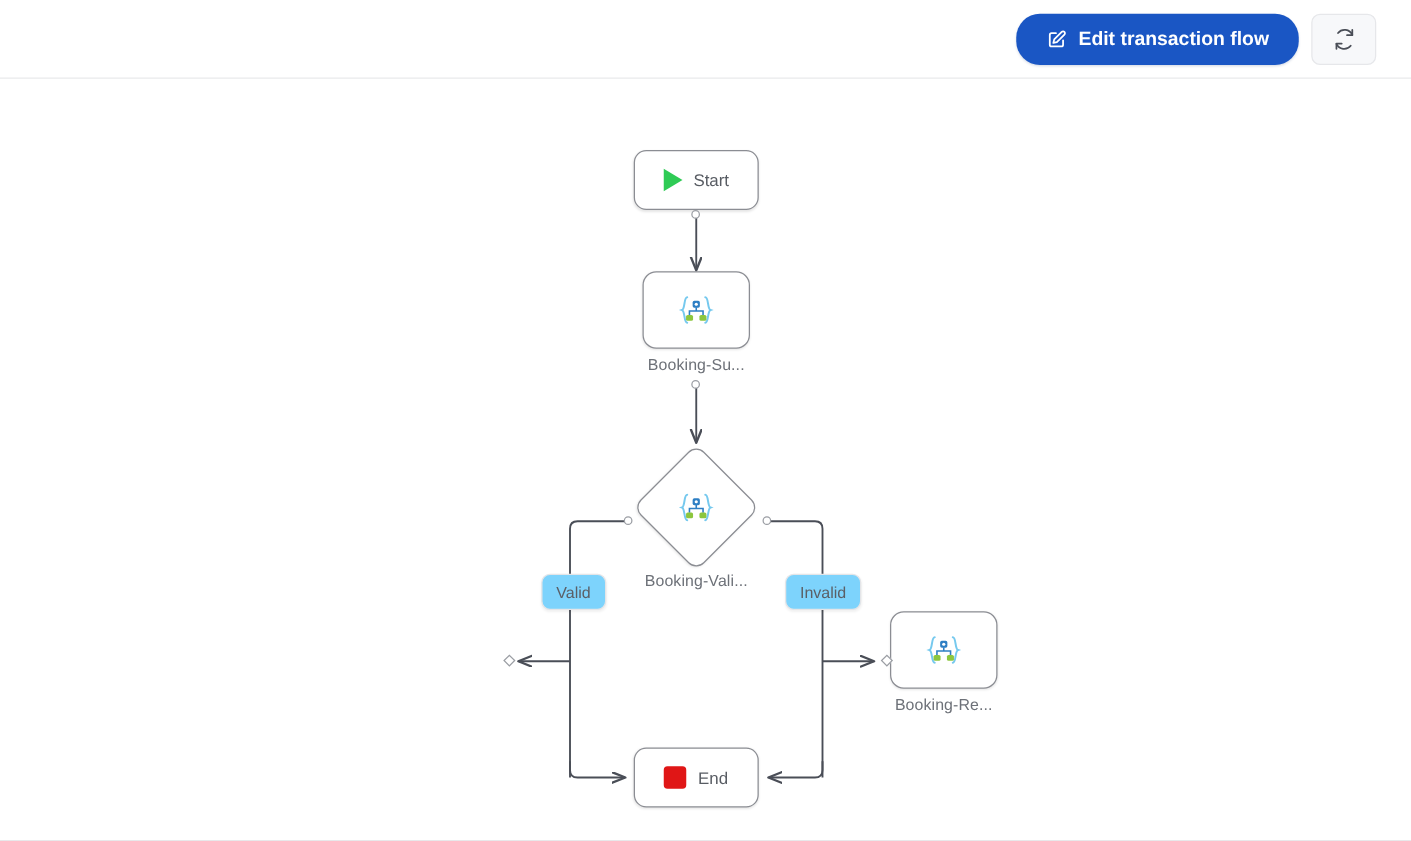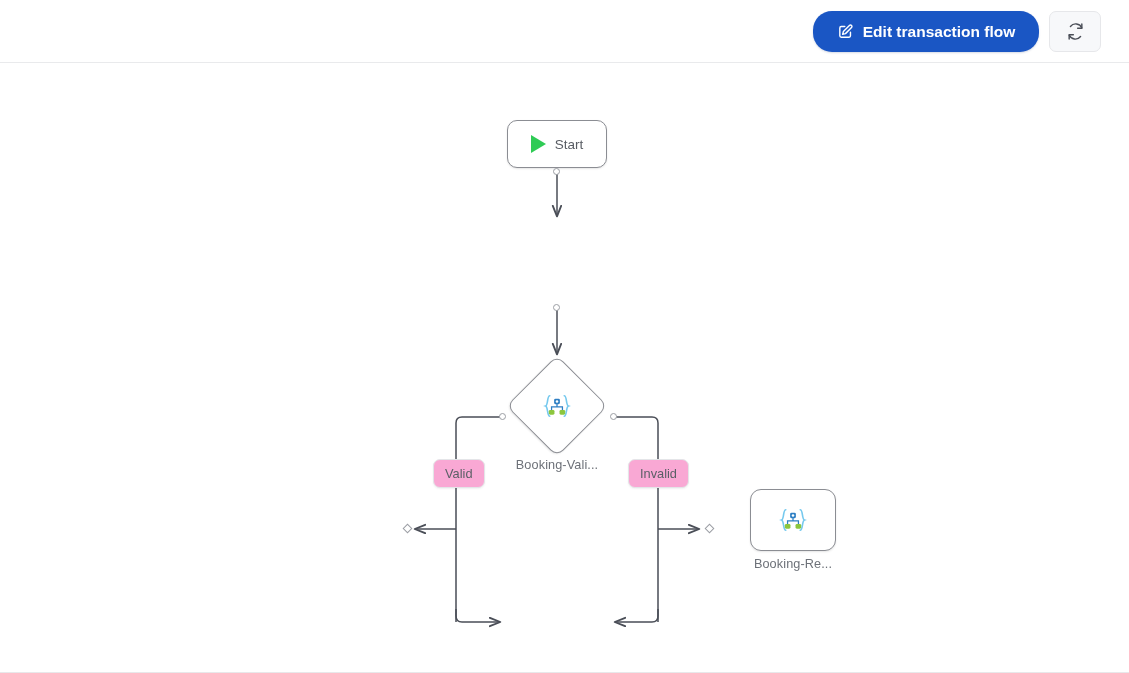--- a/index.html
+++ b/index.html
@@ -165,21 +165,21 @@
   .handle-diamond {
     width: 7px; height: 7px;
     border: 1.3px solid #9b9ea4;
     background: #ffffff;
     transform: rotate(45deg);
   }
 
   
   .edge-label {
     position: absolute;
-    background: #f9a8d4;
+    background: #7dd3fc;
     border: 1px solid #e4e5e8;
     border-radius: 7px;
     font-size: 12.8px;
     color: #5b5f66;
     padding: 6px 11px;
     box-shadow: 0 1px 2px rgba(0,0,0,.06);
     white-space: nowrap;
     z-index: 4;
     cursor: pointer;
   }
@@ -260,20 +260,36 @@
     </svg>
 
     <div class="node terminal" style="left:507px; top:56px;">
       <div class="node-box">
         <span class="play-tri"></span>
         <span class="term-label">Start</span>
       </div>
     </div>
     <div class="handle handle-circle" style="left:553px; top:104px;"></div>
 
+    <div class="node process" style="left:514px; top:153px;">
+      <div class="node-box">
+        <span>
+          <svg class="flow-icon" viewBox="0 0 40 40">
+            <path d="M11.5,8 C8.2,8 9.6,19 6.6,20 C9.6,21 8.2,32 11.5,32" fill="none" stroke="#76c9ee" stroke-width="1.9" stroke-linecap="round"></path>
+            <path d="M28.5,8 C31.8,8 30.4,19 33.4,20 C30.4,21 31.8,32 28.5,32" fill="none" stroke="#76c9ee" stroke-width="1.9" stroke-linecap="round"></path>
+            <path d="M20,17.5 L20,21 M13.6,25 L13.6,21 L26.4,21 L26.4,25" fill="none" stroke="#2e7fc4" stroke-width="1.5"></path>
+            <rect x="16.6" y="11.4" width="6.8" height="6.4" rx="1.6" fill="#2e7fc4"></rect>
+            <circle cx="20" cy="14.6" r="1.5" fill="#ffffff"></circle>
+            <rect x="10.4" y="24.6" width="6.6" height="5.6" rx="1.6" fill="#8cc63e"></rect>
+            <rect x="23" y="24.6" width="6.6" height="5.6" rx="1.6" fill="#8cc63e"></rect>
+          </svg>
+        </span>
+      </div>
+      <div class="node-caption">Booking-Su...</div>
+    </div>
     <div class="handle handle-circle" style="left:553px; top:240px;"></div>
 
     <div class="node decision" style="left:507px; top:292px;">
       <div class="diamond-wrap">
         <div class="diamond-shape"></div>
         <span class="diamond-icon">
           <svg class="flow-icon" viewBox="0 0 40 40">
             <path d="M11.5,8 C8.2,8 9.6,19 6.6,20 C9.6,21 8.2,32 11.5,32" fill="none" stroke="#76c9ee" stroke-width="1.9" stroke-linecap="round"></path>
             <path d="M28.5,8 C31.8,8 30.4,19 33.4,20 C30.4,21 31.8,32 28.5,32" fill="none" stroke="#76c9ee" stroke-width="1.9" stroke-linecap="round"></path>
             <path d="M20,17.5 L20,21 M13.6,25 L13.6,21 L26.4,21 L26.4,25" fill="none" stroke="#2e7fc4" stroke-width="1.5"></path>
@@ -287,33 +303,39 @@
       <div class="node-caption">Booking-Vali...</div>
     </div>
     <div class="handle handle-circle" style="left:499px; top:349px;"></div>
     <div class="handle handle-circle" style="left:610px; top:349px;"></div>
 
     <div class="edge-label" style="left:433px; top:395px;">Valid</div>
     <div class="edge-label" style="left:628px; top:395px;">Invalid</div>
 
     <div class="handle handle-diamond" style="left:404px; top:461px;"></div>
 
-    <div class="node process" style="left:712px; top:425px;margin-left:38px;">
+    <div class="node process" style="left:712px; top:425px;">
       <div class="node-box">
         <span>
           <svg class="flow-icon" viewBox="0 0 40 40">
             <path d="M11.5,8 C8.2,8 9.6,19 6.6,20 C9.6,21 8.2,32 11.5,32" fill="none" stroke="#76c9ee" stroke-width="1.9" stroke-linecap="round"></path>
             <path d="M28.5,8 C31.8,8 30.4,19 33.4,20 C30.4,21 31.8,32 28.5,32" fill="none" stroke="#76c9ee" stroke-width="1.9" stroke-linecap="round"></path>
             <path d="M20,17.5 L20,21 M13.6,25 L13.6,21 L26.4,21 L26.4,25" fill="none" stroke="#2e7fc4" stroke-width="1.5"></path>
             <rect x="16.6" y="11.4" width="6.8" height="6.4" rx="1.6" fill="#2e7fc4"></rect>
             <circle cx="20" cy="14.6" r="1.5" fill="#ffffff"></circle>
             <rect x="10.4" y="24.6" width="6.6" height="5.6" rx="1.6" fill="#8cc63e"></rect>
             <rect x="23" y="24.6" width="6.6" height="5.6" rx="1.6" fill="#8cc63e"></rect>
           </svg>
         </span>
       </div>
       <div class="node-caption">Booking-Re...</div>
     </div>
     <div class="handle handle-diamond" style="left:706px; top:461px;"></div>
 
+    <div class="node terminal" style="left:507px; top:534px;">
+      <div class="node-box">
+        <span class="stop-sq"></span>
+        <span class="term-label">End</span>
+      </div>
+    </div>
 
   </div>
 </div>
 
 </body></html>

